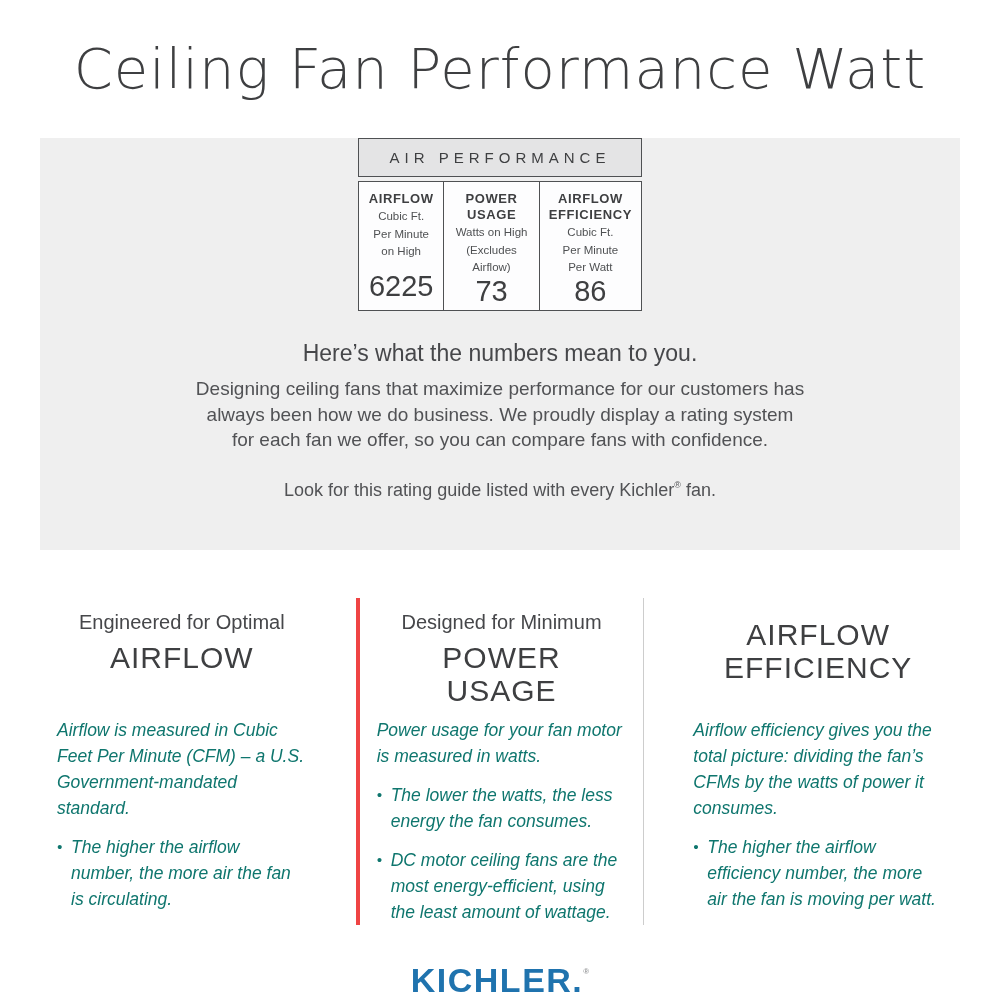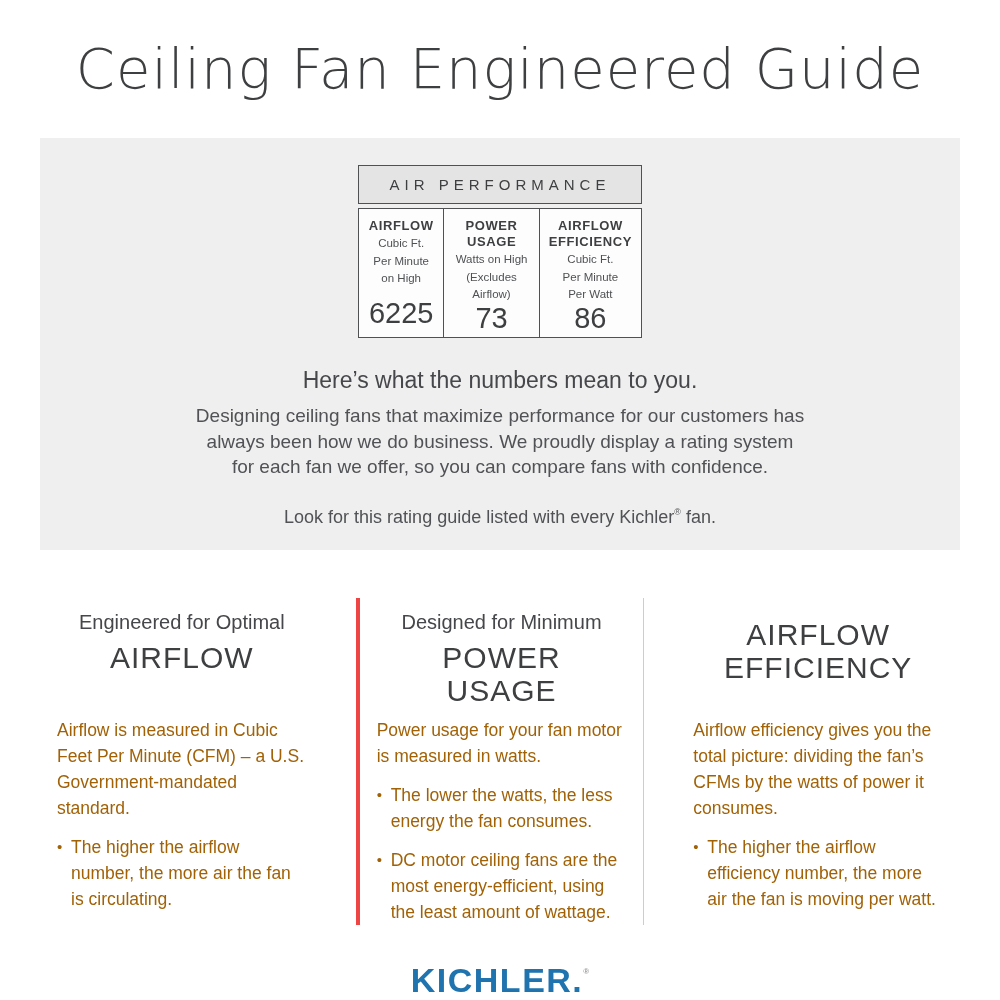--- a/index.html
+++ b/index.html
@@ -23,21 +23,20 @@
     line-height: 66px;
     color: #3e3f41;
     letter-spacing: 1px;
   }
 
   
   .gray-panel {
     margin: 36px 40px 0;
     height: 412px;
     background: #efefef;
-    padding-top: 27px;
   }
 
   
   .perf-table { width: 284px; margin: 0 auto; }
   .perf-header {
     height: 39px;
     background: #e4e4e5;
     border: 1px solid #4f5153;
     text-align: center;
     line-height: 37px;
@@ -122,21 +121,21 @@
   }
   .col-title {
     margin: 7px auto 0;
     max-width: 215px;
     font-size: 30px;
     line-height: 33px;
     letter-spacing: 1px;
     font-weight: 400;
     color: #3e3f41;
   }
-  .col-body { padding: 0 17px; font-size: 17.5px; line-height: 26px; color: #a16207; }
+  .col-body { padding: 0 17px; font-size: 17.5px; line-height: 26px; color: #0f766e; font-style: italic; }
   .bullet-item {
     margin-top: 13px;
     padding-left: 14px;
     position: relative;
   }
   .bullet-item .bullet-glyph {
     position: absolute;
     left: 0;
     top: 0;
     font-size: 15px;
@@ -149,21 +148,21 @@
     font-size: 34px;
     font-weight: bold;
     letter-spacing: 1.5px;
     color: #1f73ae;
   }
   .footer-brand .brand-reg { font-size: 8px; vertical-align: 18px; color: #9a9b9d; letter-spacing: 0; }
 </style>
 </head>
 <body>
 
-<h1 class="page-title">Ceiling Fan Engineered Guide</h1>
+<h1 class="page-title">Ceiling Fan Performance Watt</h1>
 
 <section class="gray-panel">
 
   <div class="perf-table">
     <div class="perf-header">AIR PERFORMANCE</div>
     <div class="perf-cells">
 
       <div class="perf-cell c0">
         <div class="cell-label">AIRFLOW</div>
         <div class="cell-sub">Cubic Ft.</div>

